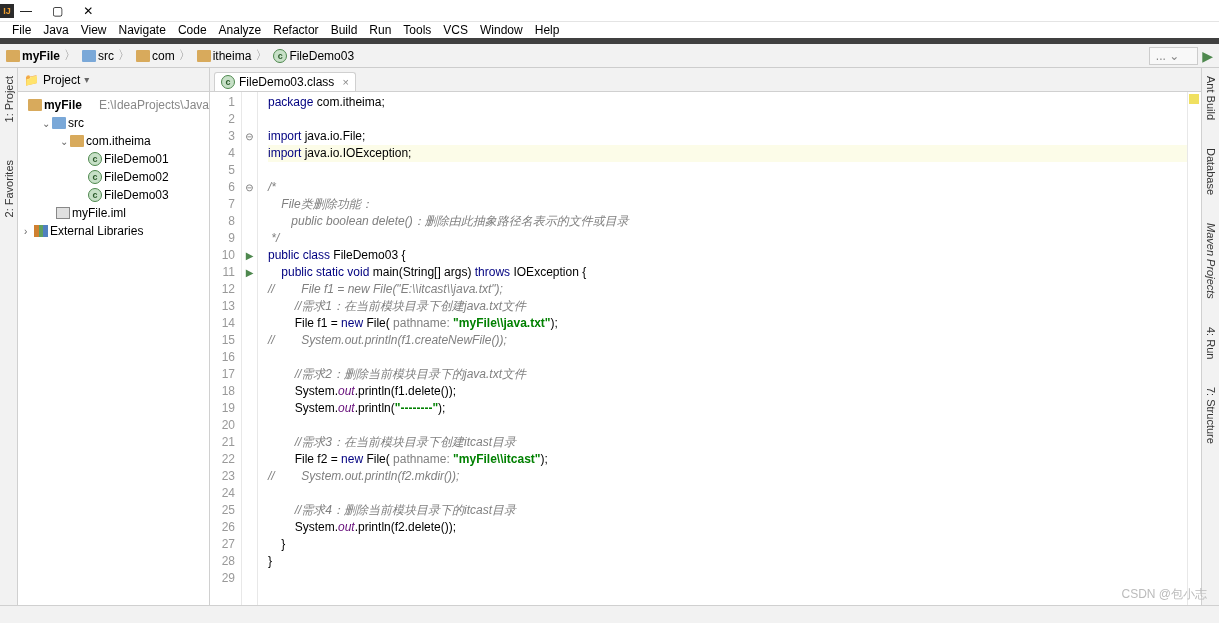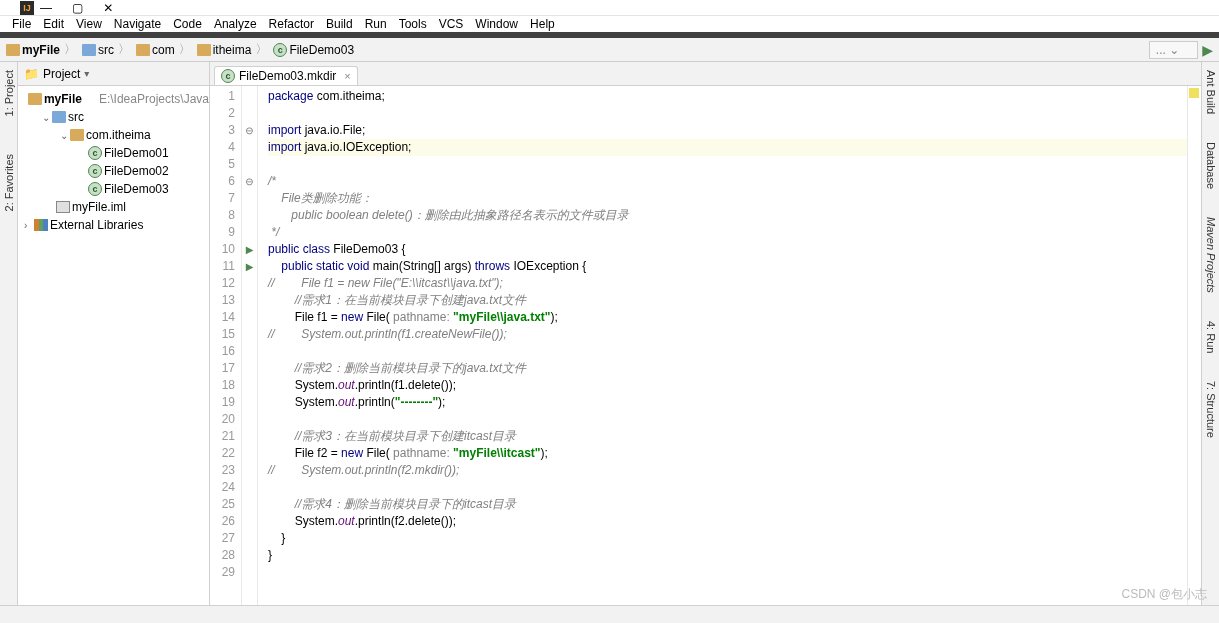--- a/index.html
+++ b/index.html
@@ -1,17 +1,17 @@
 <!DOCTYPE html>
 <html><head>
 <meta charset="utf-8">
 <style>
 * { margin: 0; padding: 0; box-sizing: border-box; font-family: "Segoe UI", Tahoma, sans-serif; font-size: 12px; }
 body { width: 1219px; height: 623px; background: #fff; display: flex; flex-direction: column; overflow: hidden; color: #000; }
-.titlebar { height: 16px; display: flex; align-items: center; background: #fff; border-bottom: 1px solid #e4e4e4; padding: 0 20px; }
+.titlebar { height: 22px; display: flex; align-items: center; background: #fff; border-bottom: 1px solid #e4e4e4; padding: 0 0; }
 .titlebar .icon { width: 14px; height: 14px; background: #2b2b2b; color: #f0a030; display: flex; align-items: center; justify-content: center; font-size: 9px; font-weight: bold; margin-right: 6px; }
 .titlebar .text { flex: 1; font-size: 12px; }
 .winbtns { display: flex; gap: 20px; font-size: 13px; }
 .winbtns span { cursor: default; }
 .menubar { height: 22px; display: flex; align-items: center; gap: 4px; padding: 0 8px; border-bottom: 6px solid #404040; }
 .menubar .m { padding: 2px 4px; }
 .navbar { height: 24px; display: flex; align-items: center; padding: 0 6px; border-bottom: 1px solid #cdcdcd; background: #f2f2f2; }
 .crumb { display: flex; align-items: center; gap: 2px; margin-right: 4px; font-size: 12px; }
 .crumb .sep { color: #888; margin: 0 2px; }
 .fico { width: 14px; height: 12px; display: inline-block; background: #d8aa5c; border-radius: 1px; position: relative; }
@@ -70,21 +70,21 @@
   <span class="icon">IJ</span>
   <div class="winbtns">
     <span>—</span>
     <span>▢</span>
     <span>✕</span>
   </div>
 </div>
 
 <div class="menubar">
   <span class="m">File</span>
-  <span class="m">Edit</span>
+  <span class="m">Java</span>
   <span class="m">View</span>
   <span class="m">Navigate</span>
   <span class="m">Code</span>
   <span class="m">Analyze</span>
   <span class="m">Refactor</span>
   <span class="m">Build</span>
   <span class="m">Run</span>
   <span class="m">Tools</span>
   <span class="m">VCS</span>
   <span class="m">Window</span>
@@ -169,21 +169,21 @@
           <span class="libico"></span> 
           <span class="lbl">External Libraries</span>
         </div>
     </div>
   </div>
 
   <div class="editor">
     <div class="tabs">
       <div class="ftab">
         <span class="cico">c</span>
-        <span>FileDemo03.mkdir</span>
+        <span>FileDemo03.class</span>
         <span class="x">×</span>
       </div>
     </div>
     <div class="code-area">
       <div class="gutter" id="gutter">
           <div class="gln">1</div>
           <div class="gln">2</div>
           <div class="gln">3</div>
           <div class="gln">4</div>
           <div class="gln">5</div>

